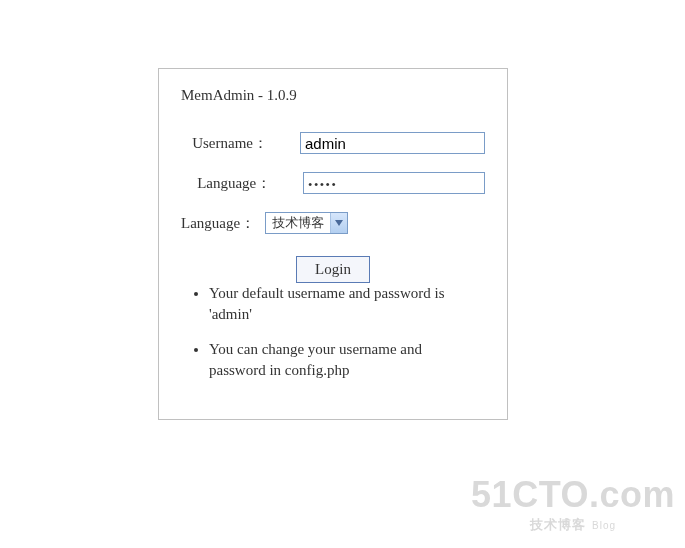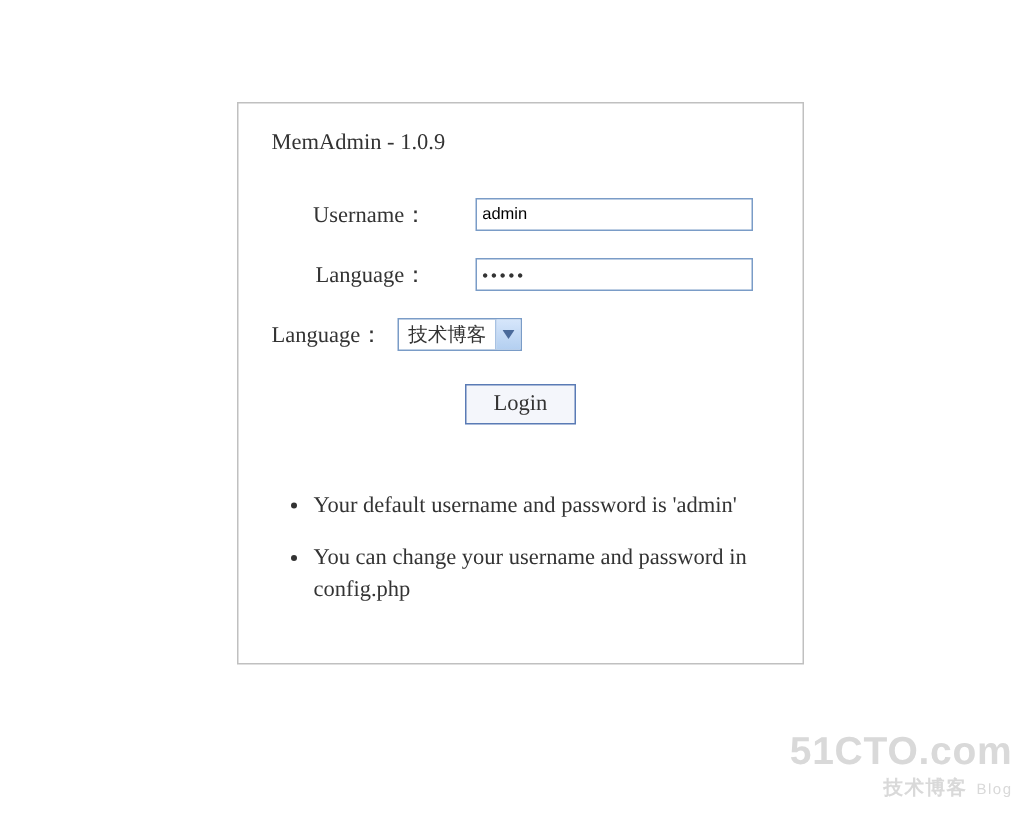--- a/index.html
+++ b/index.html
@@ -13,21 +13,21 @@
       background: #ffffff;
       font-family: "Times New Roman", serif;
       font-size: 15px;
       color: #333;
       position: relative;
     }
     .container {
       position: absolute;
       left: 158px;
       top: 68px;
-      width: 378px;
+      width: 350px;
       border: 1px solid #c0c0c0;
       padding: 18px 22px 24px 22px;
       background: #ffffff;
     }
     .title {
       font-size: 15px;
       margin-bottom: 28px;
     }
     .form-row {
       display: flex;
@@ -40,21 +40,21 @@
       width: 100px;
       text-align: right;
       padding-right: 8px;
     }
     .form-input {
       width: 185px;
       height: 22px;
       border: 1px solid #7a9cc7;
       padding: 1px 4px;
       font-family: Arial, sans-serif;
-      font-size: 11px;
+      font-size: 15px;
     }
     .pw-dots {
       font-size: 11px;
       letter-spacing: 2px;
       line-height: 20px;
     }
     .lang-row {
       display: flex;
       align-items: center;
       justify-content: flex-start;
@@ -97,46 +97,46 @@
       border: 1px solid #5a7bb5;
       background: #f4f6fb;
       padding: 4px 18px;
       font-family: "Times New Roman", serif;
       font-size: 15px;
       color: #333;
       cursor: pointer;
     }
     .notes {
       padding: 0 10px;
-      margin-top: 44px;
     }
     .notes li {
       list-style: disc;
       margin-left: 18px;
       margin-bottom: 14px;
       line-height: 1.4;
     }
     .watermark {
       position: absolute;
       right: 10px;
       bottom: 14px;
       text-align: right;
       color: #d9d9d9;
     }
     .watermark-main {
       font-family: Arial, sans-serif;
-      font-size: 26px;
+      font-size: 36px;
       font-weight: bold;
       letter-spacing: 0.5px;
     }
     .watermark-sub {
       font-family: sans-serif;
       font-size: 13px;
       font-weight: bold;
       letter-spacing: 1px;
+      text-align: center;
     }
     .watermark-blog {
       font-size: 10px;
       font-weight: normal;
       margin-left: 6px;
     }
   </style>
 </head>
 <body>
 

